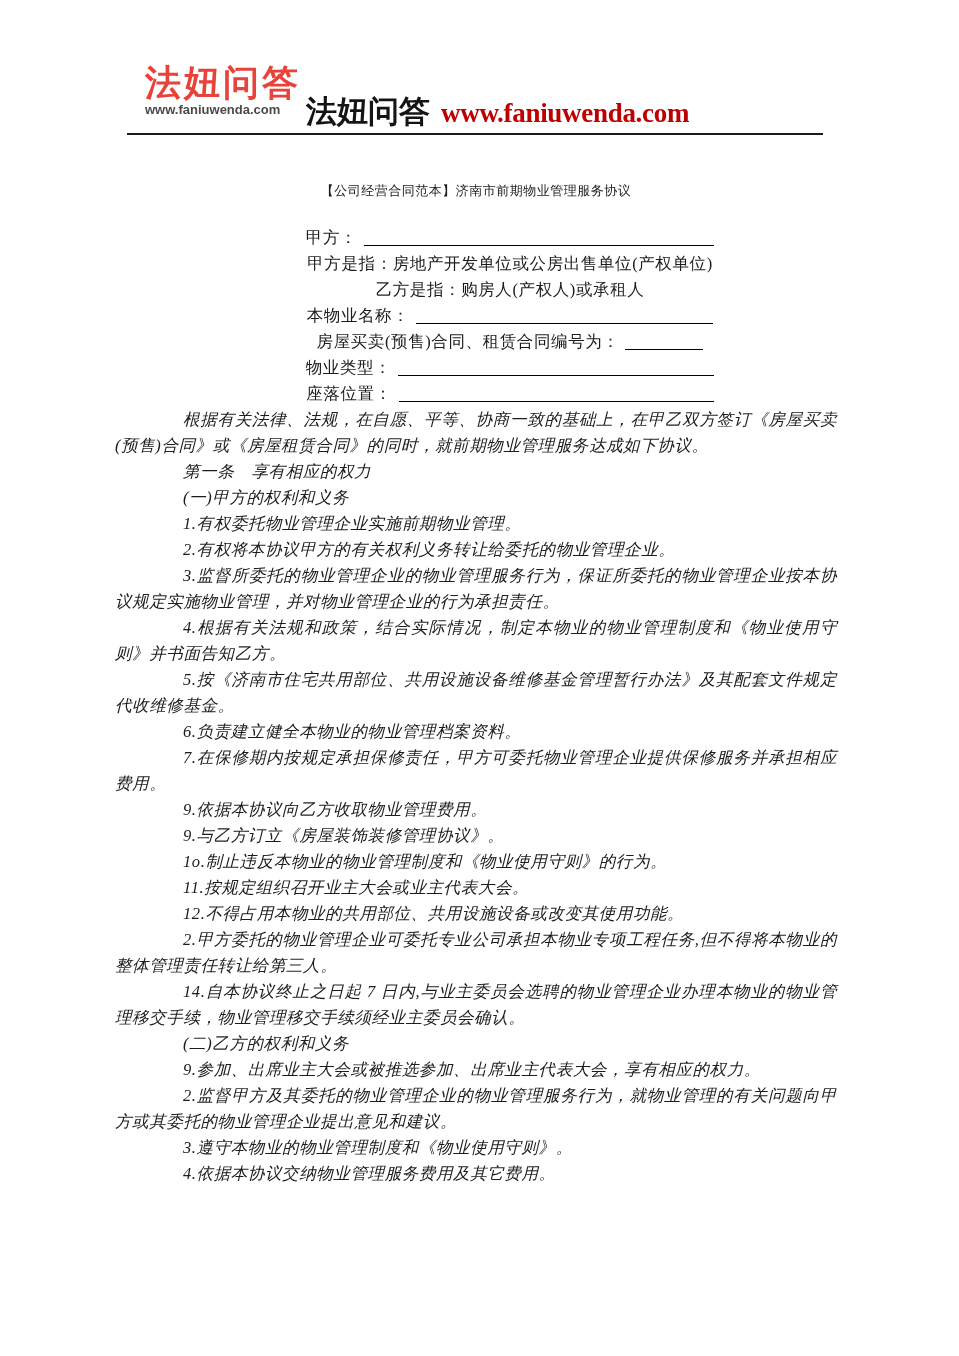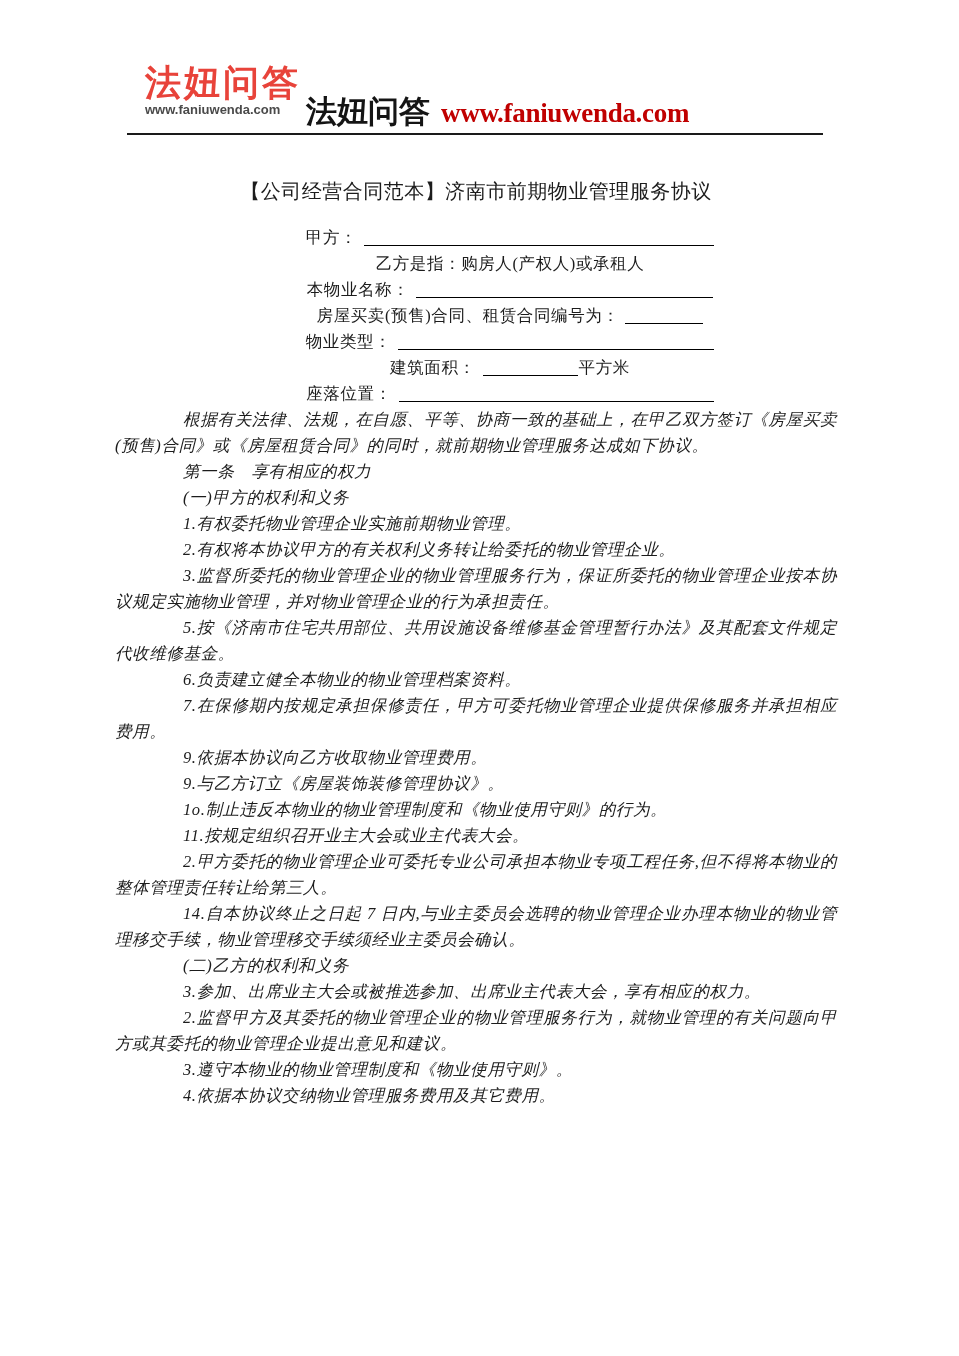--- a/index.html
+++ b/index.html
@@ -44,21 +44,21 @@
     width: 696px; height: 2px; background: #1a1a1a;
   }
 
   
   .doc {
     position: absolute; left: 115px; top: 178px; width: 722px;
     font-size: 16.5px; line-height: 26px; letter-spacing: 0.6px;
     text-align: justify;
   }
   .doc-title {
-    font-size: 20px; font-weight: normal; line-height: 26px;
+    font-size: 13px; font-weight: normal; line-height: 26px;
     text-align: center; margin: 0 0 21px 0; letter-spacing: 0.5px;
   }
   .indent { text-indent: 68px; }
   .field-line { white-space: nowrap; text-align: center; }
   p.para { margin: 0; font-style: italic; }
   .blank {
     display: inline-block;
     border-bottom: 1.5px solid #000;
     height: 17px; vertical-align: -3px; margin-left: 7px;
   }
@@ -77,52 +77,54 @@
 <div class="header-rule"></div>
 
 <main class="doc">
 
   <h1 class="doc-title">【公司经营合同范本】济南市前期物业管理服务协议</h1>
 
   <div class="field-line indent">
     <span>甲方：</span><span class="blank" style="width:350px"></span>
   </div>
   <div class="field-line indent">
+    <span>甲方是指：房地产开发单位或公房出售单位(产权单位)</span>
+  </div>
+  <div class="field-line indent">
     <span>乙方是指：购房人(产权人)或承租人</span>
   </div>
   <div class="field-line indent">
     <span>本物业名称：</span><span class="blank" style="width:297px"></span>
   </div>
   <div class="field-line indent">
     <span>房屋买卖(预售)合同、租赁合同编号为：</span><span class="blank tight" style="width:78px"></span>
   </div>
   <div class="field-line indent">
     <span>物业类型：</span><span class="blank" style="width:316px"></span>
   </div>
   <div class="field-line indent">
-    <span>建筑面积：</span><span class="blank" style="width:95px"></span><span class="suffix">平方米</span>
-  </div>
-  <div class="field-line indent">
     <span>座落位置：</span><span class="blank" style="width:315px"></span>
   </div>
 
   <p class="para indent">根据有关法律、法规，在自愿、平等、协商一致的基础上，在甲乙双方签订《房屋买卖(预售)合同》或《房屋租赁合同》的同时，就前期物业管理服务达成如下协议。</p>
   <p class="para indent">第一条　享有相应的权力</p>
   <p class="para indent">(一)甲方的权利和义务</p>
   <p class="para indent">1.有权委托物业管理企业实施前期物业管理。</p>
   <p class="para indent">2.有权将本协议甲方的有关权利义务转让给委托的物业管理企业。</p>
   <p class="para indent">3.监督所委托的物业管理企业的物业管理服务行为，保证所委托的物业管理企业按本协议规定实施物业管理，并对物业管理企业的行为承担责任。</p>
+  <p class="para indent">4.根据有关法规和政策，结合实际情况，制定本物业的物业管理制度和《物业使用守则》并书面告知乙方。</p>
   <p class="para indent">5.按《济南市住宅共用部位、共用设施设备维修基金管理暂行办法》及其配套文件规定代收维修基金。</p>
   <p class="para indent">6.负责建立健全本物业的物业管理档案资料。</p>
   <p class="para indent">7.在保修期内按规定承担保修责任，甲方可委托物业管理企业提供保修服务并承担相应费用。</p>
   <p class="para indent">9.依据本协议向乙方收取物业管理费用。</p>
   <p class="para indent">9.与乙方订立《房屋装饰装修管理协议》。</p>
   <p class="para indent">1o.制止违反本物业的物业管理制度和《物业使用守则》的行为。</p>
   <p class="para indent">11.按规定组织召开业主大会或业主代表大会。</p>
+  <p class="para indent">12.不得占用本物业的共用部位、共用设施设备或改变其使用功能。</p>
   <p class="para indent">2.甲方委托的物业管理企业可委托专业公司承担本物业专项工程任务,但不得将本物业的整体管理责任转让给第三人。</p>
   <p class="para indent">14.自本协议终止之日起 7 日内,与业主委员会选聘的物业管理企业办理本物业的物业管理移交手续，物业管理移交手续须经业主委员会确认。</p>
   <p class="para indent">(二)乙方的权利和义务</p>
-  <p class="para indent">3.参加、出席业主大会或被推选参加、出席业主代表大会，享有相应的权力。</p>
+  <p class="para indent">9.参加、出席业主大会或被推选参加、出席业主代表大会，享有相应的权力。</p>
   <p class="para indent">2.监督甲方及其委托的物业管理企业的物业管理服务行为，就物业管理的有关问题向甲方或其委托的物业管理企业提出意见和建议。</p>
   <p class="para indent">3.遵守本物业的物业管理制度和《物业使用守则》。</p>
   <p class="para indent">4.依据本协议交纳物业管理服务费用及其它费用。</p>
 
 </main>
 
 </body></html>

